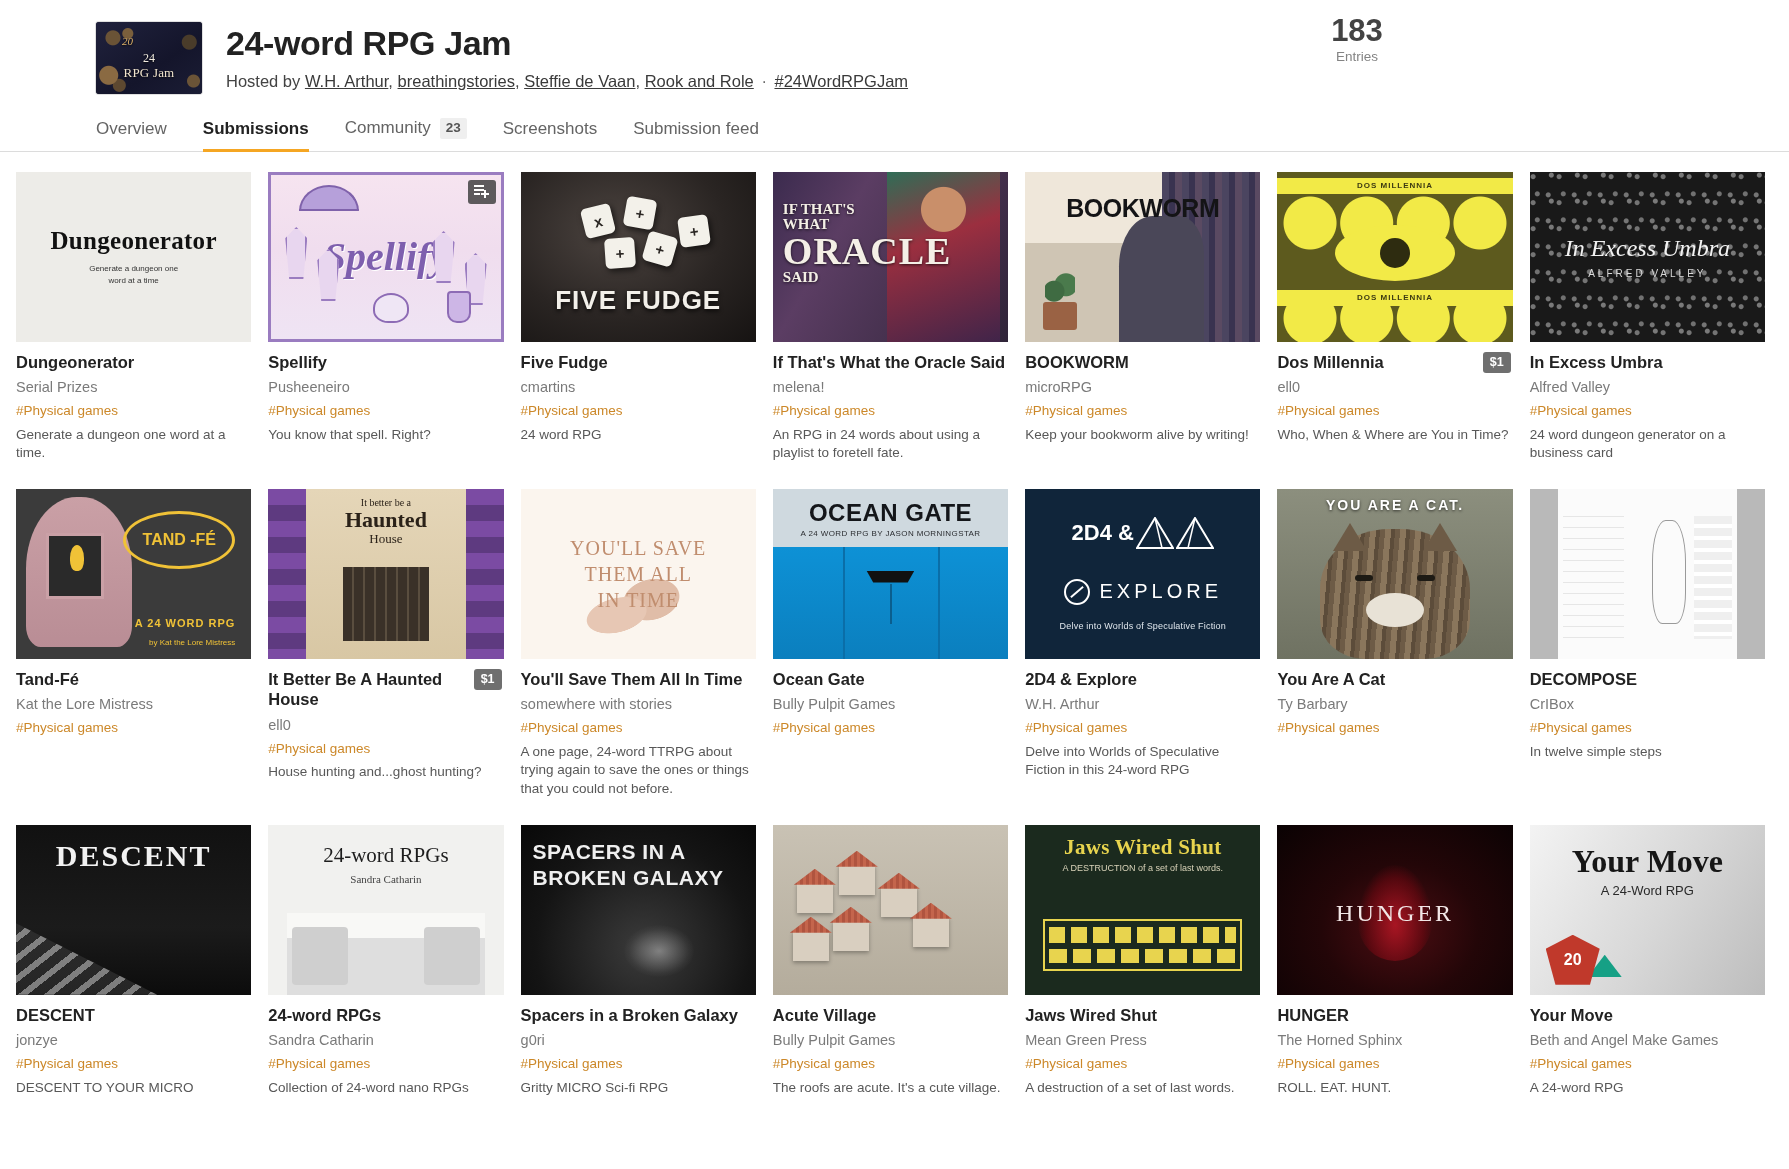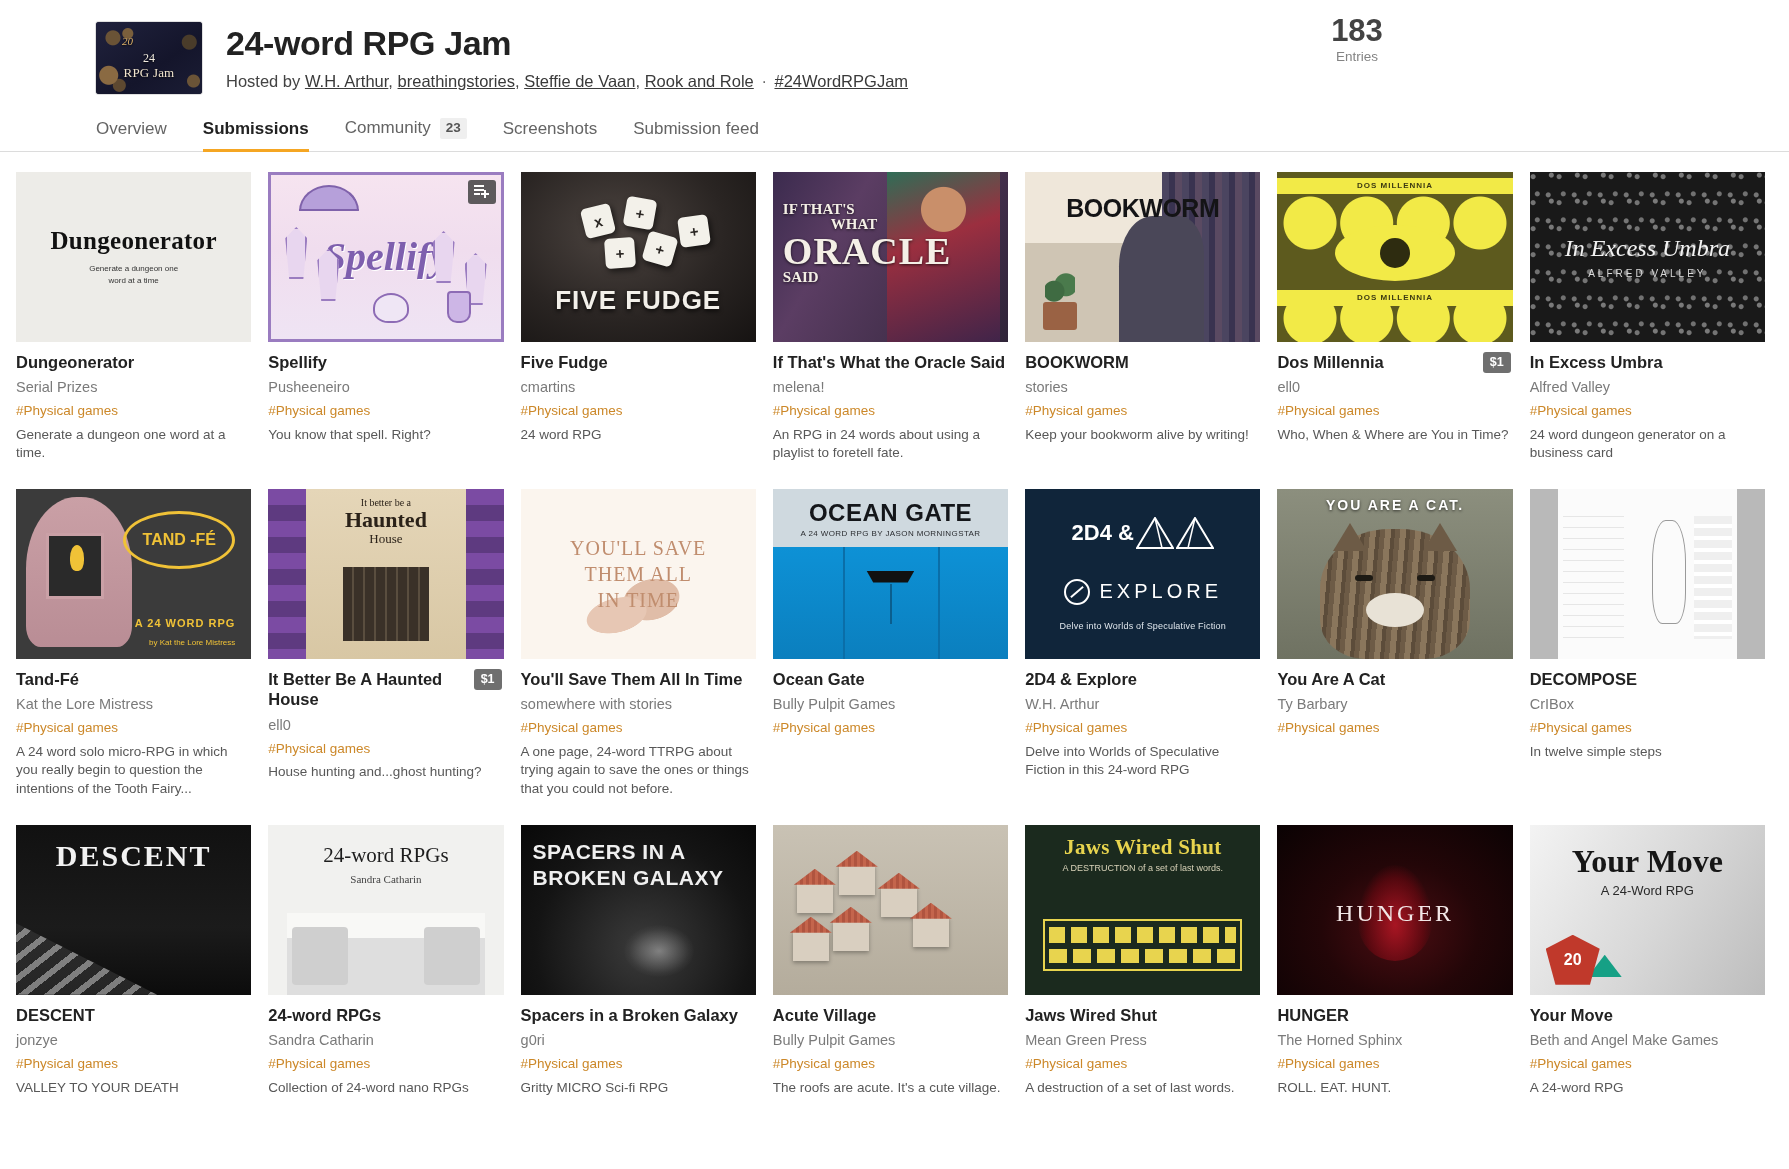--- a/index.html
+++ b/index.html
@@ -254,21 +254,21 @@
     position:absolute; right:8px; top:0; bottom:0; width:48%;
     background:
       radial-gradient(circle at 50% 22%, #c98f6a 0 22px, transparent 23px),
       linear-gradient(160deg,#2f6d56 0%, #9b2f3f 40%, #402449 100%);
   }
   .art-oracle .or-text {
     position:absolute; left:10px; top:30px; width:62%;
     font-family:"Liberation Serif", serif; font-weight:bold; color:#f4efe6;
     line-height:1.0; text-shadow:0 1px 3px rgba(0,0,0,.7);
   }
-  .art-oracle .l1{font-size:15px;} .art-oracle .l2{font-size:15px;margin-left:48px;}
+  .art-oracle .l1{font-size:15px;} .art-oracle .l2{font-size:15px;}
   .art-oracle .l3{font-size:38px; letter-spacing:1px;} .art-oracle .l4{font-size:15px;}
 
   .art-bookworm {
     background: linear-gradient(180deg,#3a3550 0%, #2e2a42 100%);
   }
   .art-bookworm .shelf {
     position:absolute; right:0; top:0; bottom:0; width:42%;
     background: repeating-linear-gradient(90deg,#4b4560 0 7px,#393350 7px 13px,#5a4a62 13px 20px);
   }
   .art-bookworm .bw-text {
@@ -643,21 +643,21 @@
      <div class="cloak"></div>
      <div class="plant"></div>
      <div class="bw-text">BOOKWORM</div>
           </div>
 
      </div>
      <div class="card-title">
        
        <span>BOOKWORM</span>
      </div>
-     <div class="card-author">stories</div>
+     <div class="card-author">microRPG</div>
      <div class="card-genre">#Physical games</div>
      <div class="card-desc">Keep your bookworm alive by writing!</div>
       </div>
       <div class="card">
         <div class="thumb">
        <div class="thumb-inner art-dosmillennia">
             <div class="clocks"></div>
      <div class="band">DOS MILLENNIA</div>
      <div class="band2 band">DOS MILLENNIA</div>
      <div class="eye"></div>
@@ -699,21 +699,20 @@
      <div class="cap2">by Kat the Lore Mistress</div>
           </div>
 
      </div>
      <div class="card-title">
        
        <span>Tand-Fé</span>
      </div>
      <div class="card-author">Kat the Lore Mistress</div>
      <div class="card-genre">#Physical games</div>
-     <div class="card-desc">A 24 word solo micro-RPG in which you really begin to question the intentions of the Tooth Fairy...</div>
       </div>
       <div class="card">
         <div class="thumb">
        <div class="thumb-inner art-haunted">
             <div class="paper"></div>
      <div class="sideL"></div>
      <div class="sideR"></div>
      <div class="house"></div>
      <div class="hh">
        <div class="s1">It better be a</div>
@@ -840,21 +839,21 @@
      <div class="dsc">DESCENT</div>
           </div>
 
      </div>
      <div class="card-title">
        
        <span>DESCENT</span>
      </div>
      <div class="card-author">jonzye</div>
      <div class="card-genre">#Physical games</div>
-     <div class="card-desc">VALLEY TO YOUR DEATH</div>
+     <div class="card-desc">DESCENT TO YOUR MICRO</div>
       </div>
       <div class="card">
         <div class="thumb">
        <div class="thumb-inner art-24rpgs">
             <div class="typewriter"></div>
      <div class="keyL"></div>
      <div class="keyR"></div>
      <div class="t-title">24-word RPGs</div>
      <div class="t-sub">Sandra Catharin</div>
           </div>

